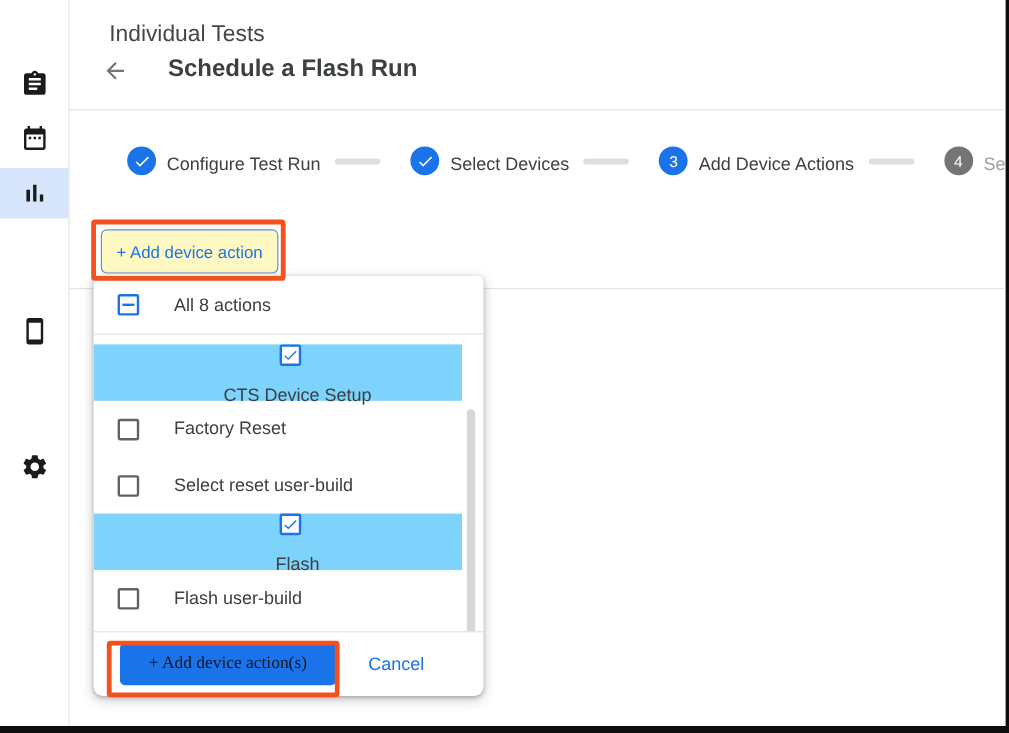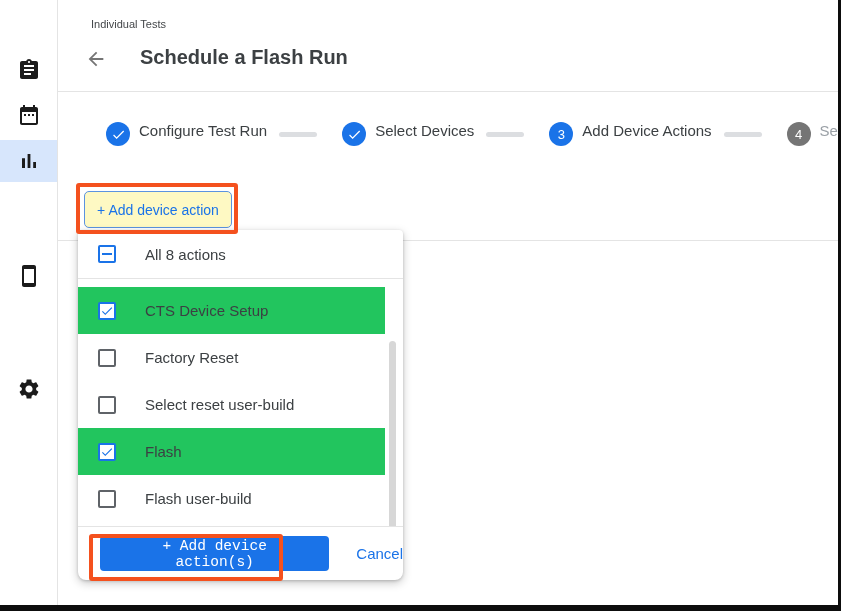--- a/index.html
+++ b/index.html
@@ -17,29 +17,29 @@
   .sidebar {
     position:absolute; left:0; top:0; width:58px; height:100%;
     background:#ffffff; border-right:1px solid #e4e4e4; z-index:2;
   }
   .nav-item { position:absolute; left:0; width:57px; height:42px;
     display:flex; align-items:center; justify-content:center; cursor:pointer; }
   .nav-item.active { background:#d7e6fc; }
   .nav-item svg { width:24px; height:24px; fill:#1b1b1b; }
 
   
-  .breadcrumb { position:absolute; left:91px; top:18px; font-size:11px; color:#44474a; }
+  .breadcrumb { position:absolute; left:91px; top:18px; font-size:19px; color:#44474a; }
   .back-arrow { position:absolute; left:85px; top:48px; width:22px; height:22px; cursor:pointer; }
   .back-arrow svg { width:22px; height:22px; fill:#757575; }
   .page-title { position:absolute; left:140px; top:46px; font-size:20px; color:#3c4043; }
   .header-divider { position:absolute; left:58px; right:0; top:91px; height:1px; background:#e4e4e4; }
 
   
   .stepper { position:absolute; left:93px; top:122px; display:flex; align-items:center; gap:12px; z-index:1; }
-  .step { display:flex; align-items:flex-start; gap:9px;padding-left:13px; }
+  .step { display:flex; align-items:flex-end; gap:9px;padding-left:13px; }
   .step-circle {
     width:24px; height:24px; border-radius:50%; background:#1a73e8; color:#fff;
     display:flex; align-items:center; justify-content:center;
     font-size:13px; flex:0 0 auto;
   }
   .step-circle svg { width:15px; height:15px; fill:#ffffff; }
   .step-circle.pending { background:#757575; }
   .step-label { font-size:15px; color:#3c4043; white-space:nowrap; }
   .step-label.pending { color:#9aa0a6; }
   .step-connector { width:38px; height:5px; border-radius:3px; background:#dcdee1; flex:0 0 auto; }
@@ -63,39 +63,39 @@
   .dropdown {
     position:absolute; left:78px; top:230px; width:325px; height:350px; z-index:10;
     background:#ffffff; border-radius:4px 4px 8px 8px;
     box-shadow:0 3px 10px rgba(0,0,0,.22), 0 1px 3px rgba(0,0,0,.18);
     display:flex; flex-direction:column;
   }
   .dd-header { height:48px; display:flex; align-items:center; padding-left:20px; gap:16px; cursor:pointer; }
   .dd-divider { height:1px; background:#e4e4e4; flex:0 0 auto; }
   .dd-list { position:relative; flex:1 1 auto; padding:8px 18px 0 0; overflow:hidden; }
   .dd-row { height:47px; display:flex; align-items:center; padding-left:20px; gap:16px; cursor:pointer; }
-  .dd-row.selected { background:#22c55e; }
+  .dd-row.selected { background:#7dd3fc;flex-direction:column; }
   .dd-label { font-size:15px; color:#3c4043;margin-left:13px; }
 
   .checkbox { width:18px; height:18px; border-radius:2px; background:#fff; flex:0 0 auto;
     display:flex; align-items:center; justify-content:center; }
   .checkbox.unchecked { border:2px solid #5f6368; }
   .checkbox.checked { border:2px solid #1a73e8; }
   .checkbox.checked svg { width:14px; height:14px; fill:#1a73e8; }
   .checkbox.indeterminate { border:2px solid #1a73e8; }
   .checkbox.indeterminate .dash { width:10px; height:2px; background:#1a73e8; }
 
   .scroll-thumb { position:absolute; right:7px; top:62px; width:7px; height:210px;
     border-radius:4px; background:#d7d7d7; cursor:pointer; }
 
   .dd-footer { flex:0 0 auto; height:53px; display:flex; align-items:center; padding-left:22px; }
   .confirm-btn {
-    height:35px; padding:0 24px; background:#1a73e8; color:#ffffff; border:none;
+    height:35px; padding:0 24px; background:#1a73e8; color:#0f172a; border:none;
     border-radius:4px; font-size:14.5px; cursor:pointer;
-    font-family:Liberation Mono, monospace;
+    font-family:Liberation Serif, serif;
   }
   .cancel-link { margin-left:27px; font-size:15px; color:#1a73e8; cursor:pointer; text-decoration:none; }
 </style>
 </head>
 <body>
 
 <div id="screen">
 
   <nav class="sidebar">
     <div class="nav-item" style="top:49px">

